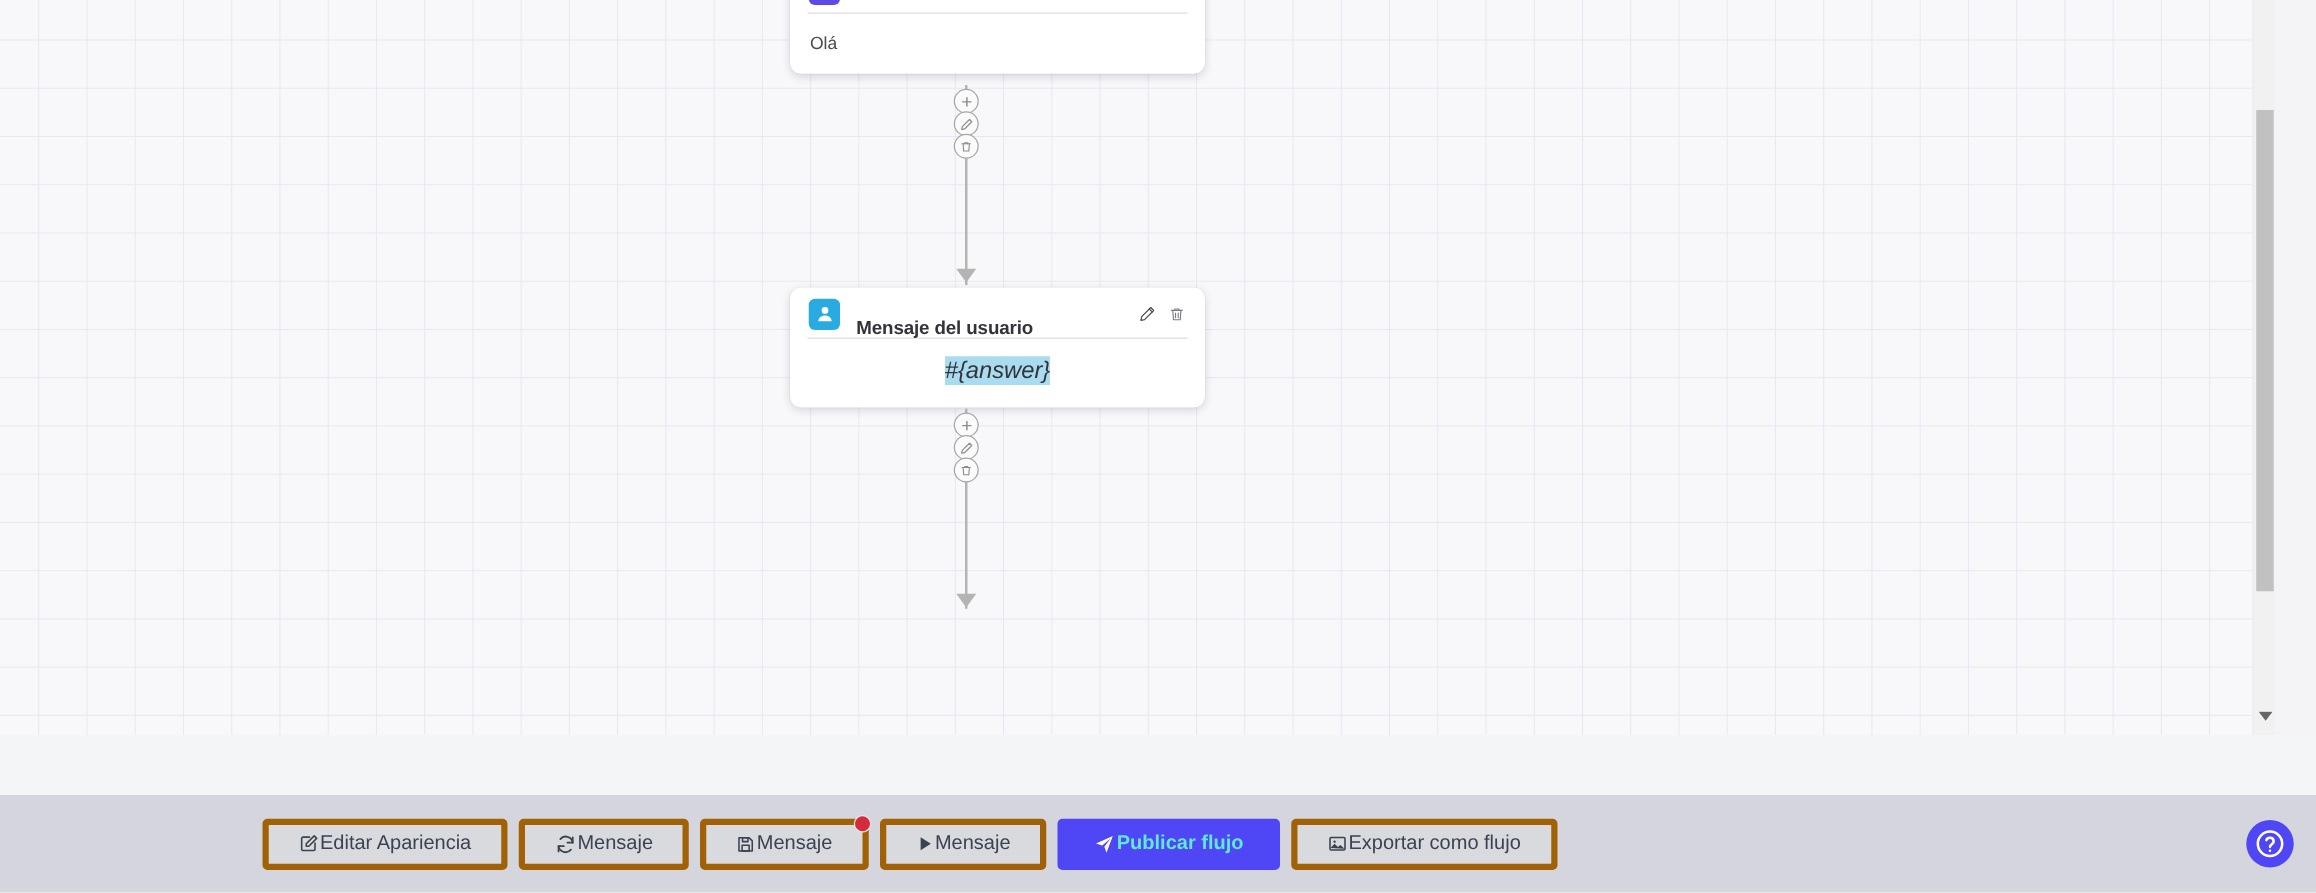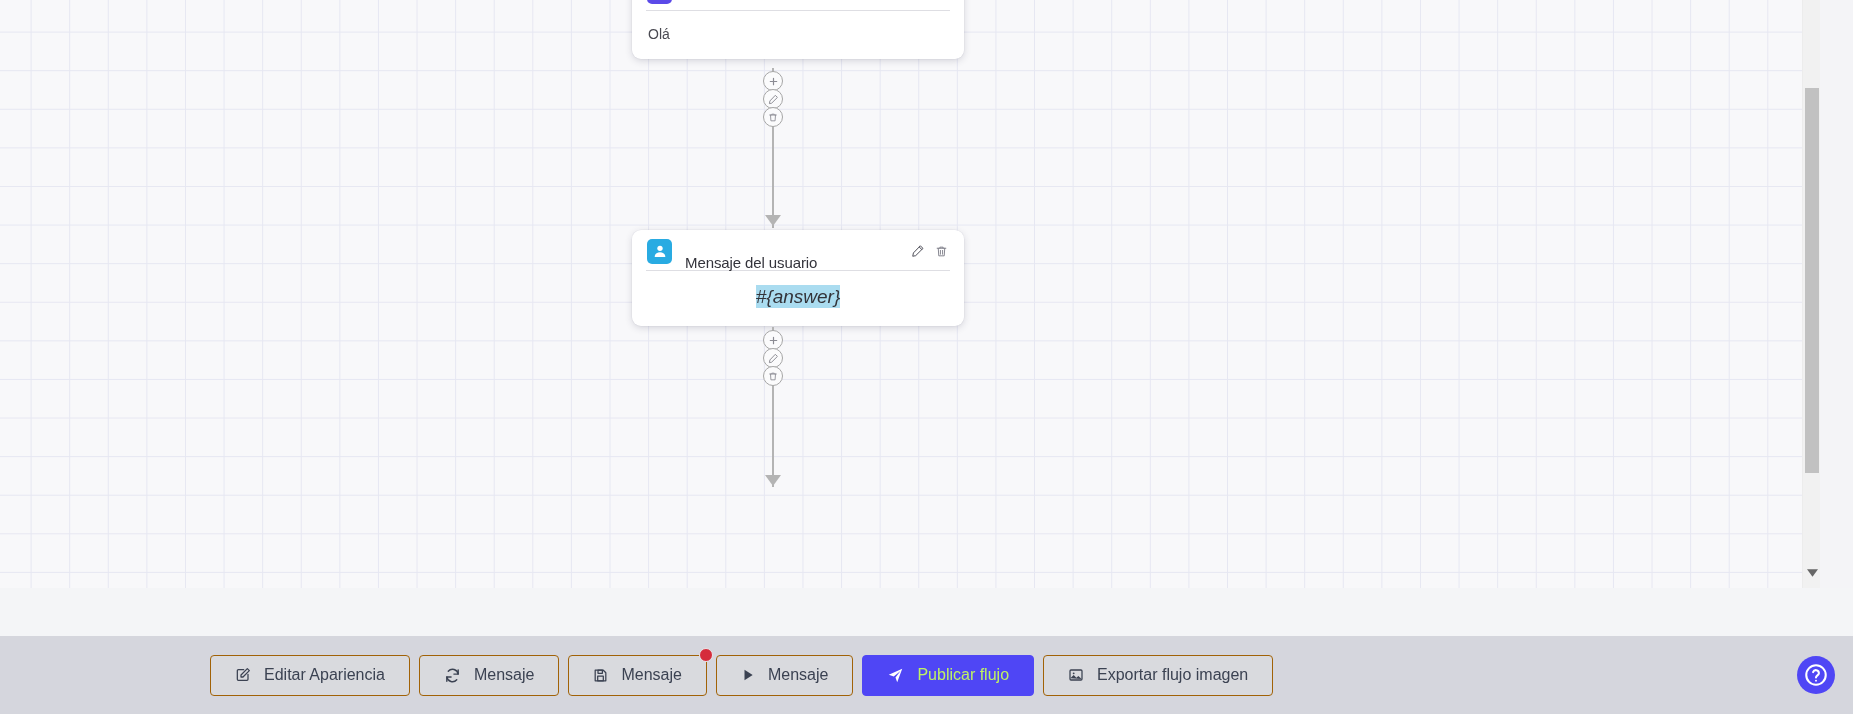--- a/index.html
+++ b/index.html
@@ -106,21 +106,21 @@
     border-radius: 5px;
     flex: 0 0 auto;
     display: flex;
     align-items: center;
     justify-content: center;
   }
   .node-icon svg { display: block; }
   .node-title {
     margin-left: 13px;
     font-size: 15px;
-    font-weight: normal;
+    font-weight: bold;
     color: #33333b;
     letter-spacing: -0.1px;
     white-space: nowrap;
     flex: 1 1 auto;
     margin-top: 23px;
   }
   .node-actions {
     display: flex;
     align-items: center;
     gap: 9px;
@@ -213,41 +213,41 @@
   }
   #toolbar-buttons {
     display: flex;
     align-items: center;
     gap: 9px;
     margin-left: 210px;
   }
   .tbtn {
     height: 41px;
     background: #d9dade;
-    border: 1px solid #a16207;
+    border: 5px solid #a16207;
     border-radius: 4px;
     display: flex;
     align-items: center;
     justify-content: center;
-    gap: 13px;
+    gap: 1px;
     padding: 0 24px;
     font-size: 16px;
     color: #3b4252;
     cursor: pointer;
     box-sizing: border-box;
     position: relative;
     white-space: nowrap;
   }
   .tbtn .tbtn-icon { display: flex; align-items: center; }
   .tbtn .tbtn-icon svg { display: block; }
   .tbtn.primary {
     background: #4f46f5;
     border-color: #4f46f5;
-    color: #bef264;
-    font-weight: normal;
+    color: #5eead4;
+    font-weight: bold;
   }
   .badge-dot {
     position: absolute;
     top: -8px;
     right: -7px;
     width: 14px;
     height: 14px;
     border-radius: 50%;
     background: #d52b3b;
     border: 1px solid #e8e8ea;
@@ -433,21 +433,21 @@
       </div>
 
       <div class="tbtn">
         <span class="tbtn-icon">
           <svg width="16" height="16" viewBox="0 0 24 24" fill="none" stroke="#3b4252" stroke-width="1.9" stroke-linejoin="round">
             <rect x="3" y="4.5" width="18" height="15" rx="1.5"></rect>
             <circle cx="8.5" cy="9.5" r="1.4" fill="#3b4252" stroke="none"></circle>
             <path d="M3.5 17l5-5 4 4 3-2.5 5 4.5" fill="#3b4252" stroke="none"></path>
           </svg>
         </span>
-        <span>Exportar flujo imagen</span>
+        <span>Exportar como flujo</span>
       </div>
 
     </div>
 
     <div id="help-button">
       <span>
         <svg width="26" height="26" viewBox="0 0 24 24" fill="none" stroke="#ffffff" stroke-width="1.9" stroke-linecap="round">
           <circle cx="12" cy="12" r="9"></circle>
           <path d="M9.3 9.3a2.8 2.8 0 0 1 5.4 1c0 1.9-2.7 2.2-2.7 4"></path>
           <circle cx="12" cy="17.2" r="0.9" fill="#ffffff" stroke="none"></circle>

